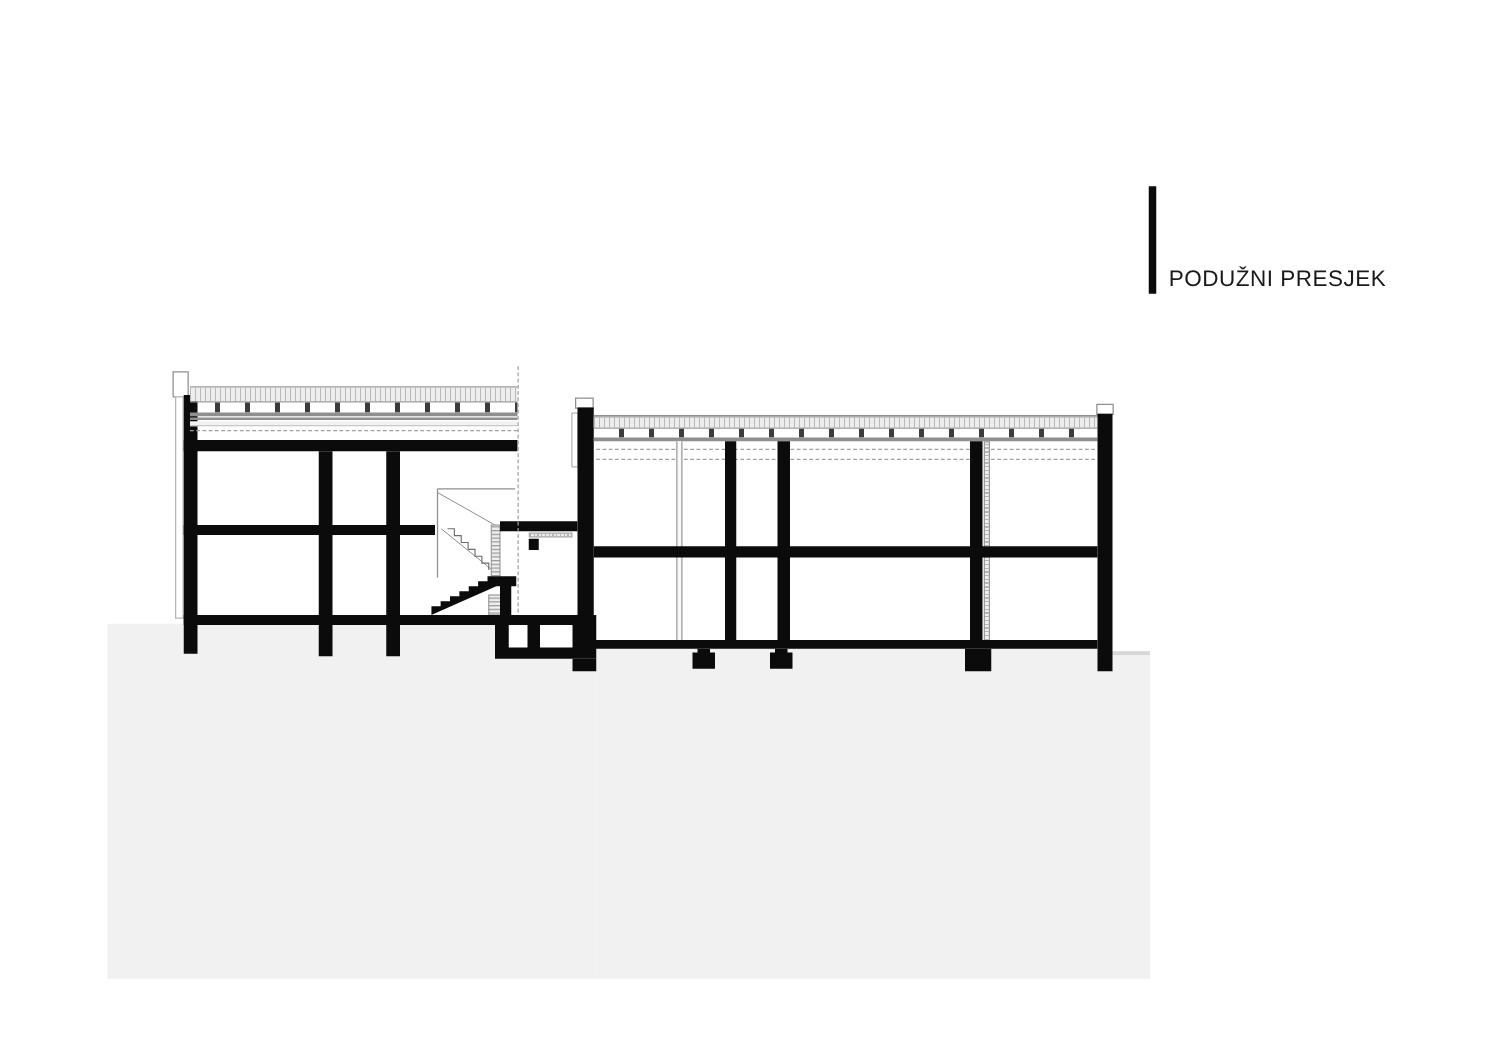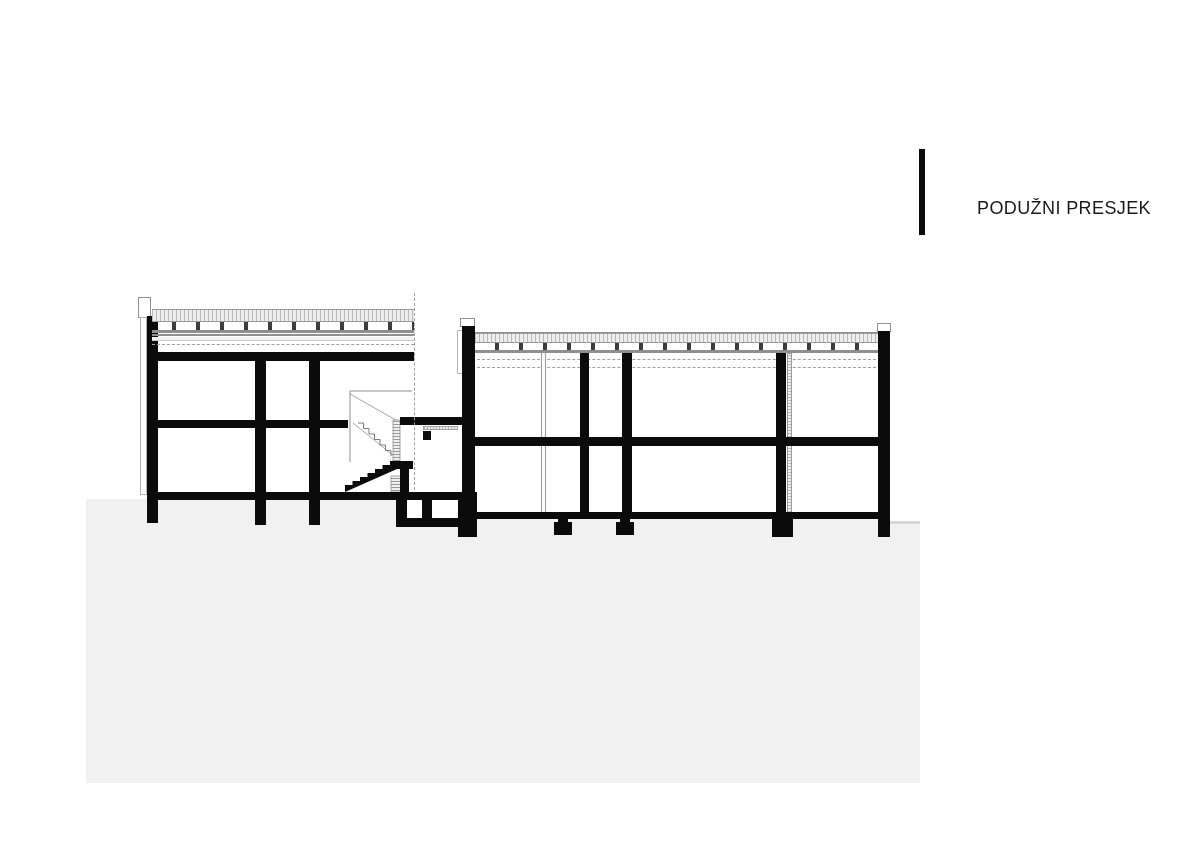--- a/index.html
+++ b/index.html
@@ -28,21 +28,21 @@
   
   .title-bar{position:absolute;background:#0b0b0b;}
   .title-text{position:absolute;color:#1a1a1a;font-size:18px;letter-spacing:0.4px;font-weight:500;white-space:nowrap;}
 </style>
 </head>
 <body>
 
 <div class="page">
 
   <div class="title-bar" style="left:919px;top:149px;width:6px;height:86px;"></div>
-  <div class="title-text" style="left:935px;top:198px;margin-left:42px;">PODUŽNI PRESJEK</div>
+  <div class="title-text" style="left:935px;top:213px;">PODUŽNI PRESJEK</div>
 
   <div class="ground" style="left:86px;top:499px;width:391px;height:284px;"></div>
   <div class="ground" style="left:477px;top:516px;width:411px;height:267px;"></div>
   <div class="ground ground-cap" style="left:888px;top:521px;width:32px;height:262px;"></div>
 
   <div class="white-box" style="left:138px;top:297px;width:13px;height:21px;"></div>
   <div class="white-box" style="left:140px;top:317px;width:7px;height:178px;border-color:#b5b5b5;"></div>
   <div class="blk" style="left:147px;top:316px;width:11px;height:207px;"></div>
 
   <div class="hatch-band" style="left:152px;top:309px;width:262px;height:13px;"></div>

